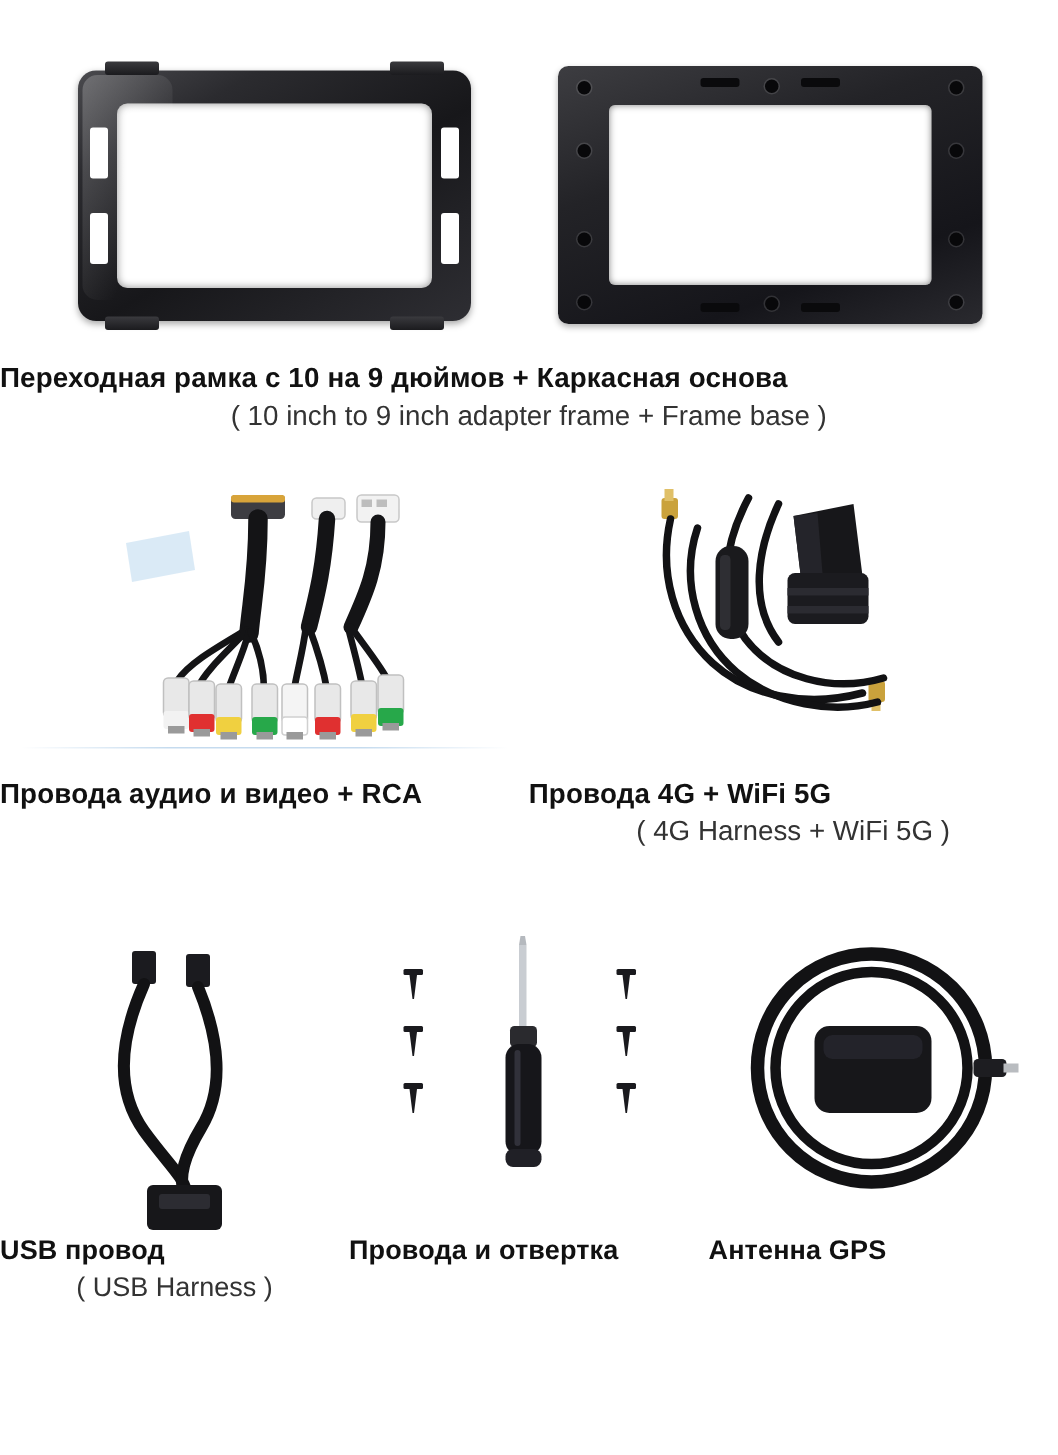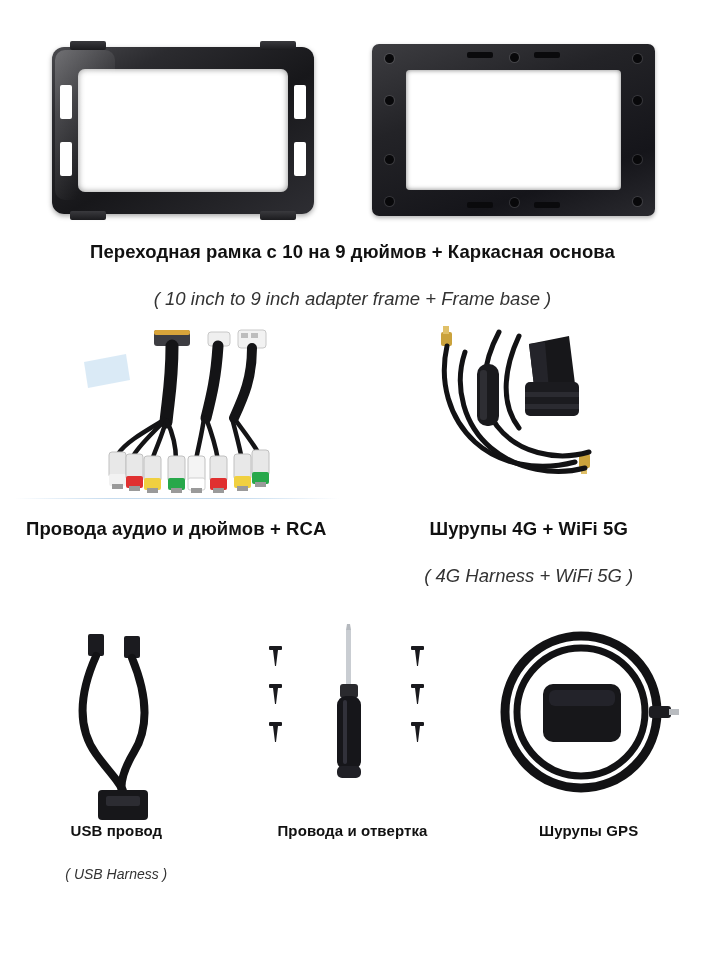--- a/index.html
+++ b/index.html
@@ -21,34 +21,32 @@
     position: relative;
     box-sizing: border-box;
   }
 
   
   .section {
     width: 100%;
     box-sizing: border-box;
   }
   .caption-main {
-    text-align: center;
     font-weight: bold;
     font-size: 18.5px;
     letter-spacing: 0.1px;
     color: #111;
     line-height: 1.25;
   }
   .caption-sub {
     text-align: center;
     font-size: 18.5px;
     color: #333;
     line-height: 1.3;
-    margin-top: 24px;
-    font-style: italic;
+    margin-top: 2px;
   }
 
   
   .row1 {
     position: relative;
     height: 300px;
   }
   .frames-wrap {
     position: relative;
     height: 200px;
@@ -185,22 +183,22 @@
   .row3 {
     position: relative;
     height: 300px;
   }
   .row3 .cols { display: flex; }
   .row3 .col { position: relative; }
   .row3 .col.usb    { width: 33%; }
   .row3 .col.screws { width: 34%; }
   .row3 .col.gps    { width: 33%; }
   .row3 .art { height: 200px; }
-  .row3 .caption-main { font-size: 15px; }
-  .row3 .caption-sub  { font-size: 14px; }
+  .row3 .caption-main { font-size: 18px; }
+  .row3 .caption-sub  { font-size: 18px; }
 </style>
 </head>
 <body>
 
 <div class="page">
 
   <div class="section row1">
     <div class="frames-wrap">
 
       <div class="frame-left">
@@ -306,21 +304,21 @@
               </g>
               <g>
                 <rect x="226" y="128" width="17" height="26" rx="3" fill="#e8e8e8" stroke="#c0c0c0"></rect>
                 <rect x="226" y="150" width="17" height="12" rx="2" fill="#27a84a"></rect>
                 <rect x="229" y="160" width="11" height="5" fill="#9a9a9a"></rect>
               </g>
             </g>
           </svg>
         </div>
         <div class="faint-line" style="top:176px;"></div>
-        <div class="caption-main">Провода аудио и дюймов + RCA</div>
+        <div class="caption-main">Провода аудио и видео + RCA</div>
       </div>
 
       <div class="col">
         <div class="art">
           <svg width="300" height="195" viewBox="0 0 300 195">
 
             <g>
               <rect x="62" y="10" width="11" height="14" rx="2" fill="#caa23c"></rect>
               <rect x="64" y="4" width="6" height="8" fill="#e0c068"></rect>
             </g>
@@ -342,21 +340,21 @@
             </g>
             <g>
               <polygon points="150,22 190,14 196,62 156,72" fill="#17171a"></polygon>
               <polygon points="150,22 166,20 170,68 156,72" fill="#24242a"></polygon>
               <rect x="146" y="60" width="54" height="34" rx="5" fill="#1b1b1f"></rect>
               <rect x="146" y="70" width="54" height="5" fill="#2b2b31"></rect>
               <rect x="146" y="82" width="54" height="5" fill="#2b2b31"></rect>
             </g>
           </svg>
         </div>
-        <div class="caption-main">Шурупы 4G + WiFi 5G</div>
+        <div class="caption-main">Провода 4G + WiFi 5G</div>
         <div class="caption-sub">( 4G Harness + WiFi 5G )</div>
       </div>
     </div>
   </div>
 
   <div class="section row3">
     <div class="cols">
 
       <div class="col usb">
         <div class="art">
@@ -432,18 +430,18 @@
             <g>
               <rect x="70" y="62" width="78" height="58" rx="10" fill="#17171a"></rect>
               <rect x="76" y="68" width="66" height="16" rx="6" fill="#23232a"></rect>
             </g>
             <g>
               <rect x="176" y="84" width="22" height="12" rx="3" fill="#1d1d21"></rect>
               <rect x="196" y="87" width="10" height="6" fill="#b9bcc0"></rect>
             </g>
           </svg>
         </div>
-        <div class="caption-main">Шурупы GPS</div>
+        <div class="caption-main">Антенна GPS</div>
       </div>
     </div>
   </div>
 
 </div>
 
 </body></html>

